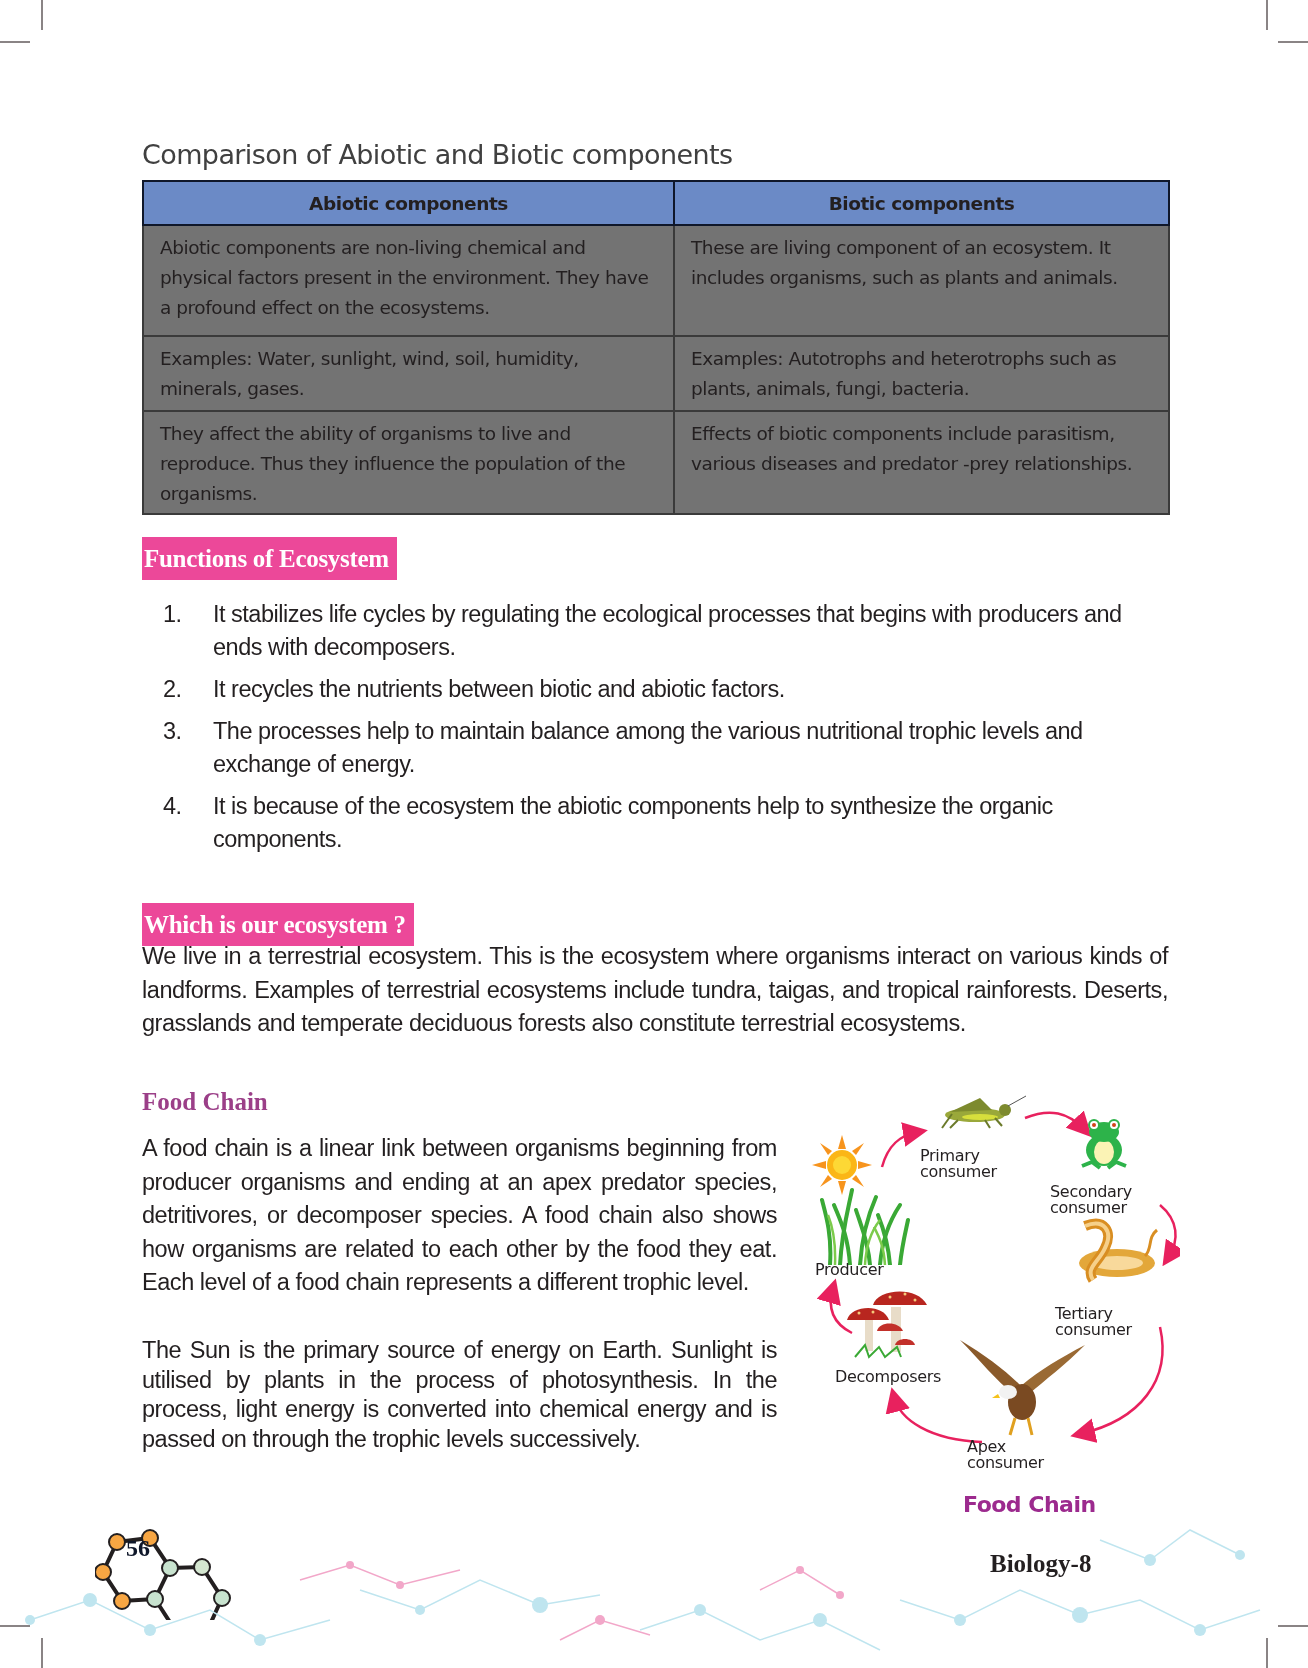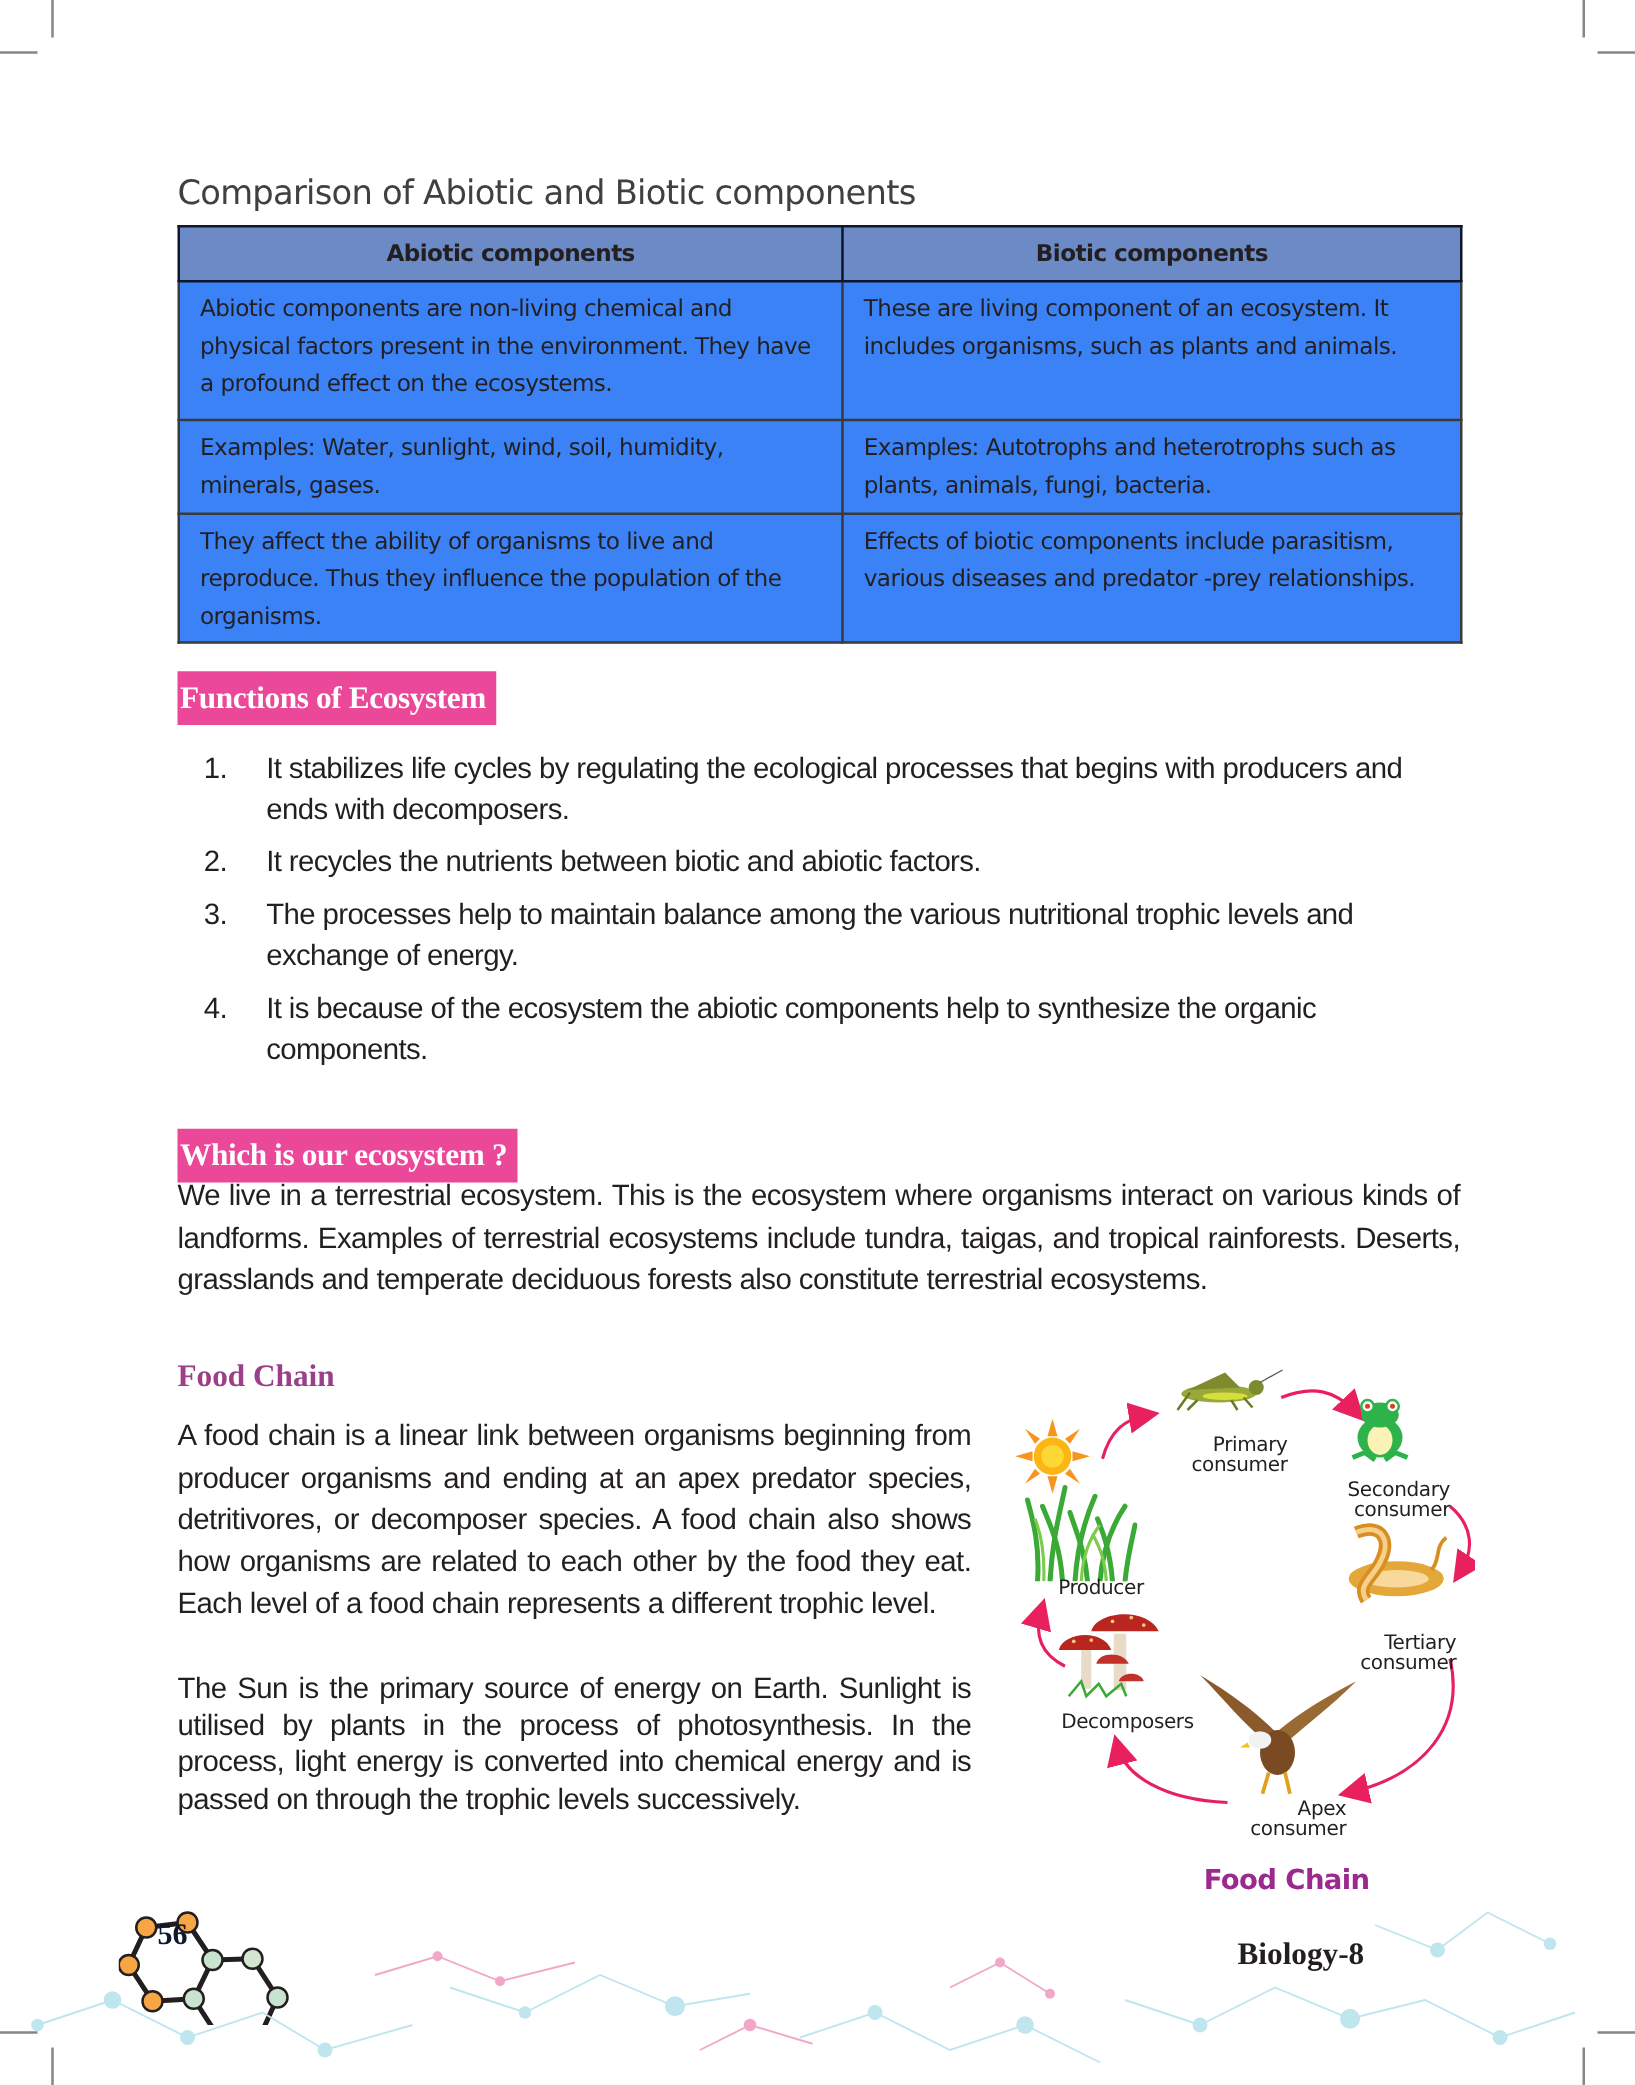--- a/index.html
+++ b/index.html
@@ -22,21 +22,21 @@
       border-collapse: collapse; table-layout: fixed;
       font-family: "DejaVu Sans", sans-serif; font-size: 18.5px; letter-spacing: -0.45px;
     }
     table.cmp col.c1 { width: 531px; }
     table.cmp col.c2 { width: 495px; }
     table.cmp th {
       background: #6b8ac6; color: #231f20; font-weight: bold;
       height: 40px; border: 2px solid #0f172a; font-size: 18.5px;
     }
     table.cmp td {
-      background: #3b82f6; border: 2px solid #3a3a3a;
+      background: #737373; border: 2px solid #3a3a3a;
       vertical-align: top; padding: 7px 16px 0 16px; line-height: 30px;
     }
     table.cmp tr.r1 td { height: 102px; }
     table.cmp tr.r2 td { height: 66px; }
     table.cmp tr.r3 td { height: 94px; }
 
     .badge {
       position: absolute; background: #ec4899; color: #ffffff;
       font-family: "Liberation Serif", "DejaVu Serif", serif; font-weight: bold;
       font-size: 25px; line-height: 43px; padding: 0 8px 0 2px; letter-spacing: -0.3px;
@@ -57,21 +57,21 @@
       margin: 0;
     }
     .fc-heading {
       position: absolute; left: 142px; top: 1088px;
       font-family: "Liberation Serif", "DejaVu Serif", serif; font-weight: bold;
       font-size: 25px; color: #9b3f88;
     }
 
     .diag-label {
       position: absolute; font-family: "DejaVu Sans", sans-serif; font-size: 16px;
-      color: #231f20; text-align: right; line-height: 16px; letter-spacing: -0.3px;
+      color: #231f20; text-align: left; line-height: 16px; letter-spacing: -0.3px;
     }
     .caption {
       position: absolute; font-family: "DejaVu Sans", sans-serif; font-weight: bold;
       color: #9c2a8e; font-size: 22px; letter-spacing: -0.5px;
     }
     .book {
       position: absolute; font-family: "Liberation Serif", "DejaVu Serif", serif;
       font-weight: bold; font-size: 25px; color: #231f20; margin-top: 28px;
     }
     .pagenum {

